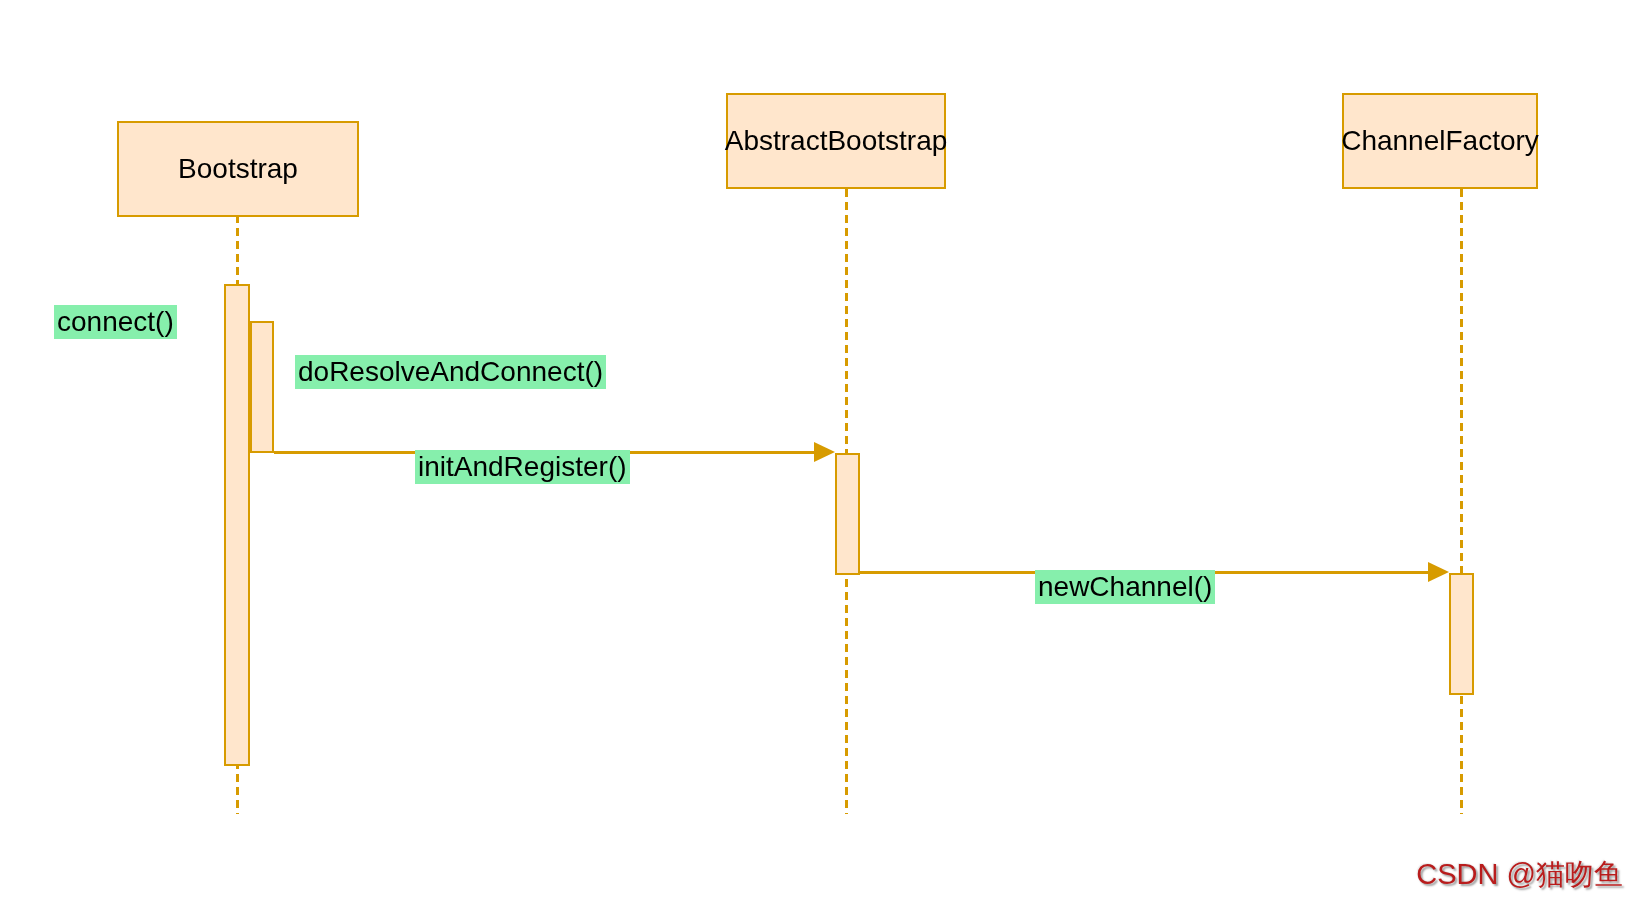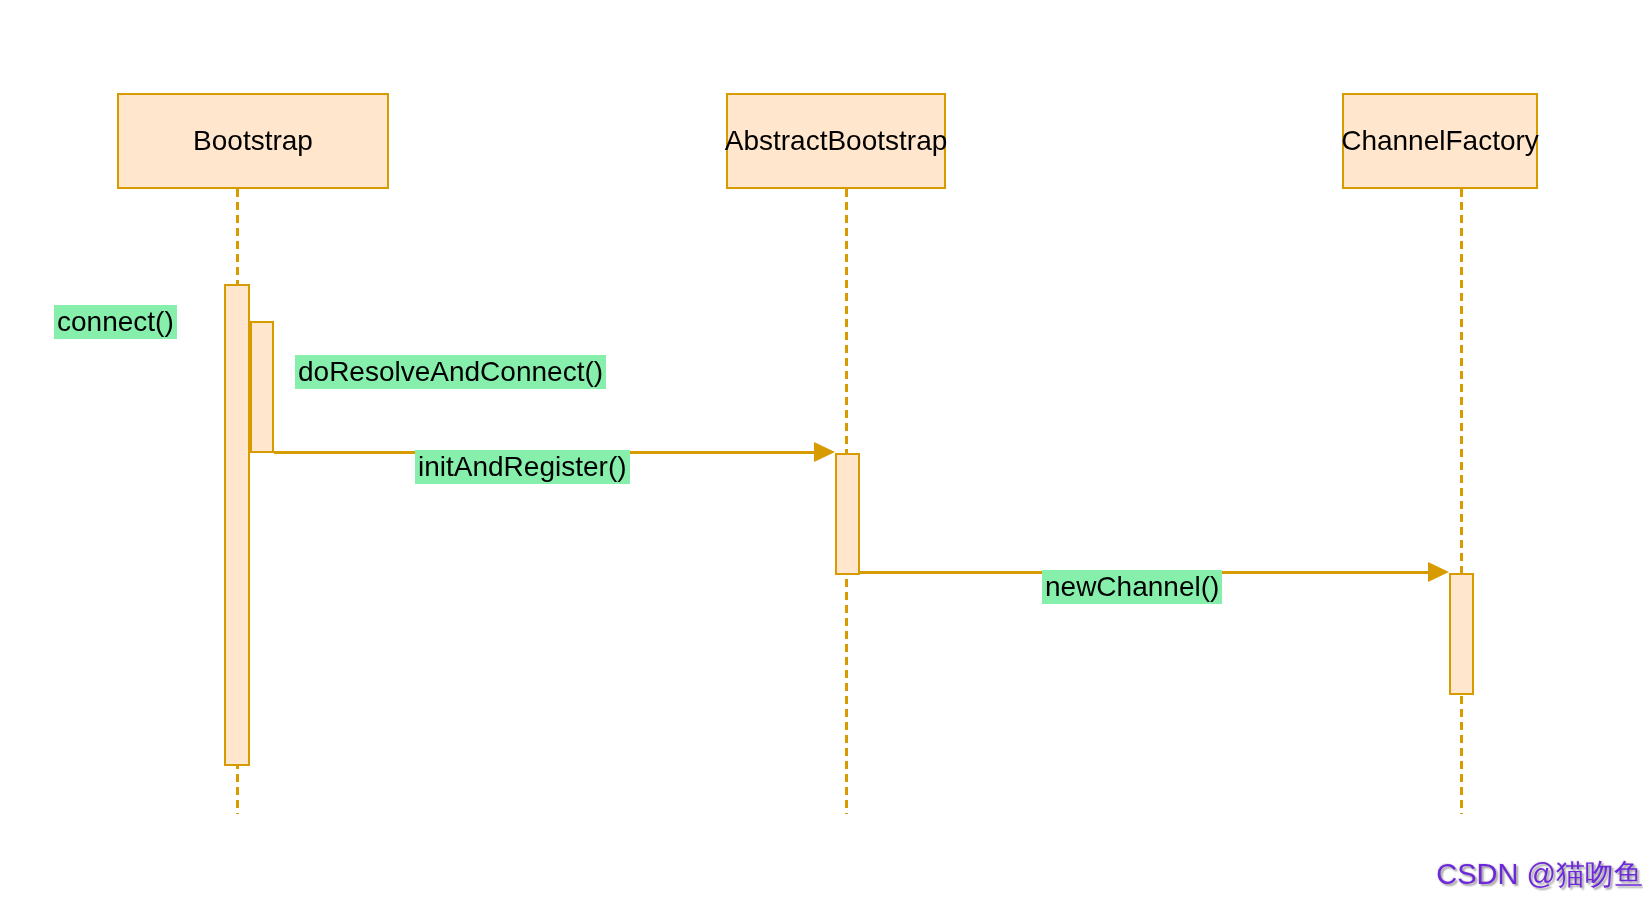--- a/index.html
+++ b/index.html
@@ -15,21 +15,21 @@
   
   .actor {
     position: absolute; top: 93px; height: 96px;
     background: #FFE6CC;
     border: 2px solid #D79B00;
     box-sizing: border-box;
     display: flex; align-items: center; justify-content: center;
     font-size: 28px; color: #000000; white-space: nowrap;
     z-index: 3;
   }
-  #actor-bootstrap        { left: 117px;  width: 272px; }
+  #actor-bootstrap        { left: 117px;  width: 242px; margin-top: 28px; }
   #actor-abstractbootstrap{ left: 726px;  width: 220px; }
   #actor-channelfactory   { left: 1342px; width: 196px; }
 
   
   .lifeline {
     position: absolute; top: 189px; height: 625px; width: 3px;
     background: repeating-linear-gradient(to bottom,
       #D79B00 0px, #D79B00 8px, transparent 8px, transparent 13px);
     z-index: 1;
   }
@@ -70,27 +70,27 @@
     position: absolute;
     font-size: 28px; line-height: 34px; height: 34px;
     color: #000000; white-space: nowrap;
     background: #86efac;
     padding: 0 3px;
     z-index: 5;
   }
   #label-connect        { left: 54px;   top: 305px; }
   #label-doresolve      { left: 295px;  top: 355px; }
   #label-initandregister{ left: 415px;  top: 450px; }
-  #label-newchannel     { left: 1035px; top: 570px; margin-left: 7px; }
+  #label-newchannel     { left: 1035px; top: 570px; }
 
   
   .watermark {
-    position: absolute; right: 0; top: 855px;
+    position: absolute; right: 20px; top: 855px;
     font-size: 29px; line-height: 38px;
-    color: #6d28d9;
+    color: #b91c1c;
     text-shadow: 2px 2px 2px rgba(150,150,150,0.9), -1px -1px 1px rgba(215,215,215,0.5);
     white-space: nowrap;
     z-index: 6;
   }
 </style>
 </head>
 <body>
 
 <div class="stage">
 

